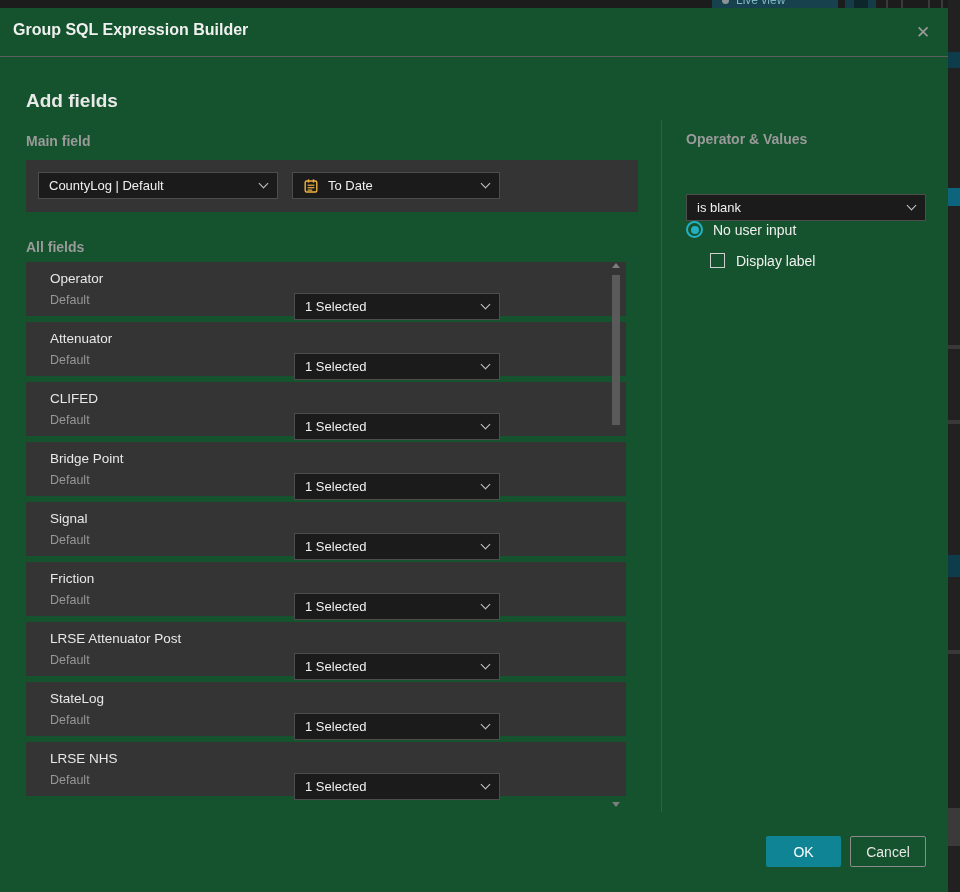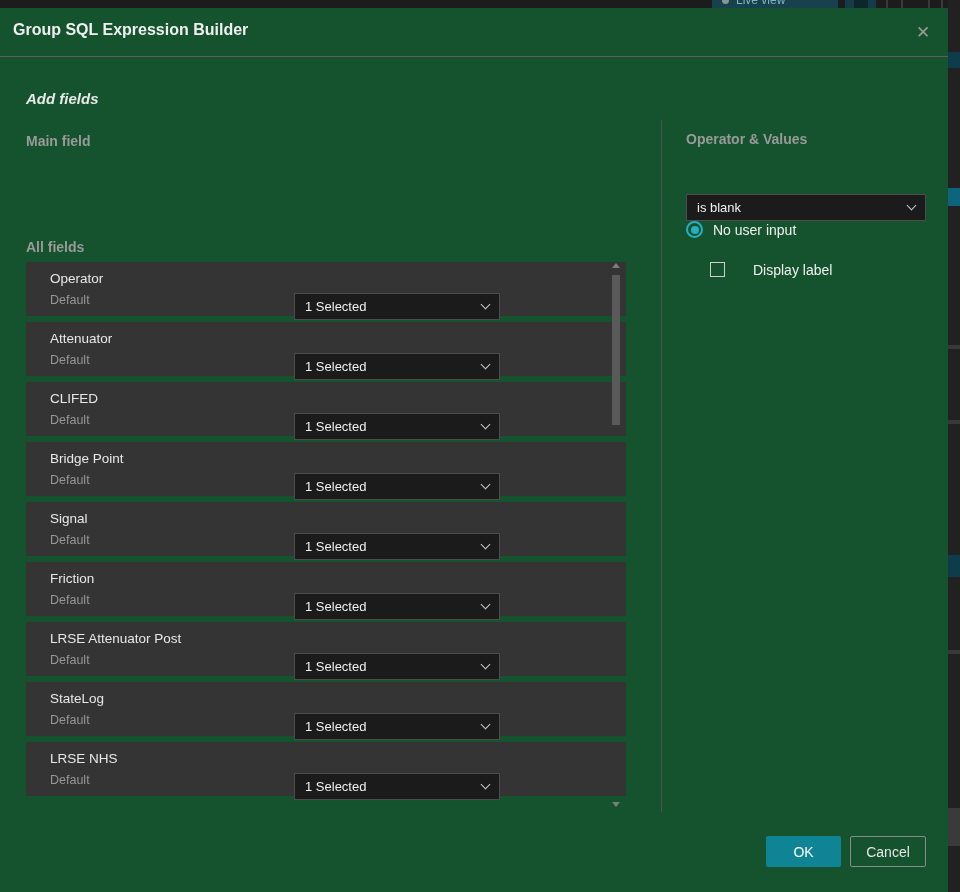--- a/index.html
+++ b/index.html
@@ -17,21 +17,21 @@
   .bg-right { position:absolute; left:948px; top:0; width:12px; height:892px; background:#212121; overflow:hidden; }
   .rfrag { position:absolute; left:0; width:12px; }
 
   
   .dialog { position:absolute; left:0; top:8px; width:948px; height:884px; background:#14532d; }
   .dlg-header { position:absolute; left:0; top:0; width:948px; height:49px; border-bottom:1px solid #5e5e5e; }
   .dlg-title { position:absolute; left:13px; top:13px; font-size:16px; font-weight:600; color:#f0f0f0; }
   .dlg-close { position:absolute; right:12px; top:11px; width:26px; height:26px; display:flex;
                align-items:center; justify-content:center; color:#9a9a9a; font-size:17px; cursor:pointer; }
 
-  .section-h1 { position:absolute; font-size:15px; font-weight:700; color:#e9e9e9;font-style:italic; }
+  .section-h1 { position:absolute; font-size:19px; font-weight:700; color:#e9e9e9; }
   .section-h2 { position:absolute; font-size:14px; font-weight:600; color:#9a9a9a; }
 
   
   .main-box { position:absolute; left:26px; top:152px; width:612px; height:52px; background:#343434; }
   .vdivider { position:absolute; left:661px; top:112px; width:1px; height:692px; background:#4f4f4f; }
 
   
   .dd { position:absolute; height:27px; background:#1b1b1b; border:1px solid #4d4d4d;
         display:flex; align-items:center; padding:0 10px; cursor:pointer; }
   .dd-label { font-size:13px; color:#f0f0f0; flex:1; white-space:nowrap; overflow:hidden; }
@@ -51,21 +51,21 @@
   .sarrow-up { position:absolute; left:1px; top:1px; width:0; height:0;
                border-left:4px solid transparent; border-right:4px solid transparent; border-bottom:5px solid #7d7d7d; }
   .sarrow-down { position:absolute; left:1px; bottom:1px; width:0; height:0;
                border-left:4px solid transparent; border-right:4px solid transparent; border-top:5px solid #7d7d7d; }
 
   
   .radio-row { position:absolute; left:686px; top:213px; display:flex; align-items:center; gap:10px; }
   .radio { width:17px; height:17px; border-radius:50%; border:2.5px solid #24b0c2;
            display:flex; align-items:center; justify-content:center; cursor:pointer; flex:none; }
   .radio-dot { width:8px; height:8px; border-radius:50%; background:#24b0c2; }
-  .check-row { position:absolute; left:710px; top:245px; display:flex; align-items:flex-start; gap:28px;margin-top:9px; }
+  .check-row { position:absolute; left:710px; top:245px; display:flex; align-items:flex-start; gap:11px; }
   .checkbox { width:15px; height:15px; border:1.5px solid #cfcfcf; background:transparent; cursor:pointer; flex:none; }
   .ctl-label { font-size:14px; color:#f0f0f0; }
 
   
   .btn { position:absolute; top:828px; height:31px; font-size:14px; display:flex;
          align-items:center; justify-content:center; border-radius:2px; cursor:pointer; }
   .btn-ok { left:766px; width:75px; background:#0f8495; color:#ffffff; }
   .btn-cancel { left:850px; width:76px; background:transparent; border:1px solid #8b8b8b; color:#e6e6e6; }
 </style>
 </head>
@@ -103,20 +103,40 @@
 
     <div class="dlg-header">
       <div class="dlg-title">Group SQL Expression Builder</div>
       <div class="dlg-close">✕</div>
     </div>
 
     <div class="section-h1" style="left:26px; top:82px;">Add fields</div>
 
     <div class="section-h2" style="left:26px; top:125px;">Main field</div>
 
+    <div class="main-box">
+      <div class="dd" style="left:12px; top:12px; width:240px;">
+        <span class="dd-label">CountyLog | Default</span>
+        <span class="chev"></span>
+      </div>
+      <div class="dd" style="left:266px; top:12px; width:208px;">
+        <span class="icon-cal">
+          <svg width="16" height="16" viewBox="0 0 16 16">
+            <rect x="2.2" y="3" width="11.6" height="11" rx="1.5" fill="none" stroke="#efb241" stroke-width="1.4"></rect>
+            <line x1="5.5" y1="1.3" x2="5.5" y2="4.6" stroke="#efb241" stroke-width="1.4"></line>
+            <line x1="10.5" y1="1.3" x2="10.5" y2="4.6" stroke="#efb241" stroke-width="1.4"></line>
+            <line x1="4.6" y1="7.2" x2="11.4" y2="7.2" stroke="#efb241" stroke-width="1.2"></line>
+            <line x1="4.6" y1="9.7" x2="11.4" y2="9.7" stroke="#efb241" stroke-width="1.2"></line>
+            <line x1="4.6" y1="12.1" x2="9.2" y2="12.1" stroke="#efb241" stroke-width="1.2"></line>
+          </svg>
+        </span>
+        <span class="dd-label">To Date</span>
+        <span class="chev"></span>
+      </div>
+    </div>
 
     <div class="section-h2" style="left:26px; top:231px;">All fields</div>
 
     <div class="frow" style="top:254px;">
       <span class="fname">Operator</span>
       <span class="fsub">Default</span>
       <div class="dd">
         <span class="dd-label">1 Selected</span>
         <span class="chev"></span>
       </div>

